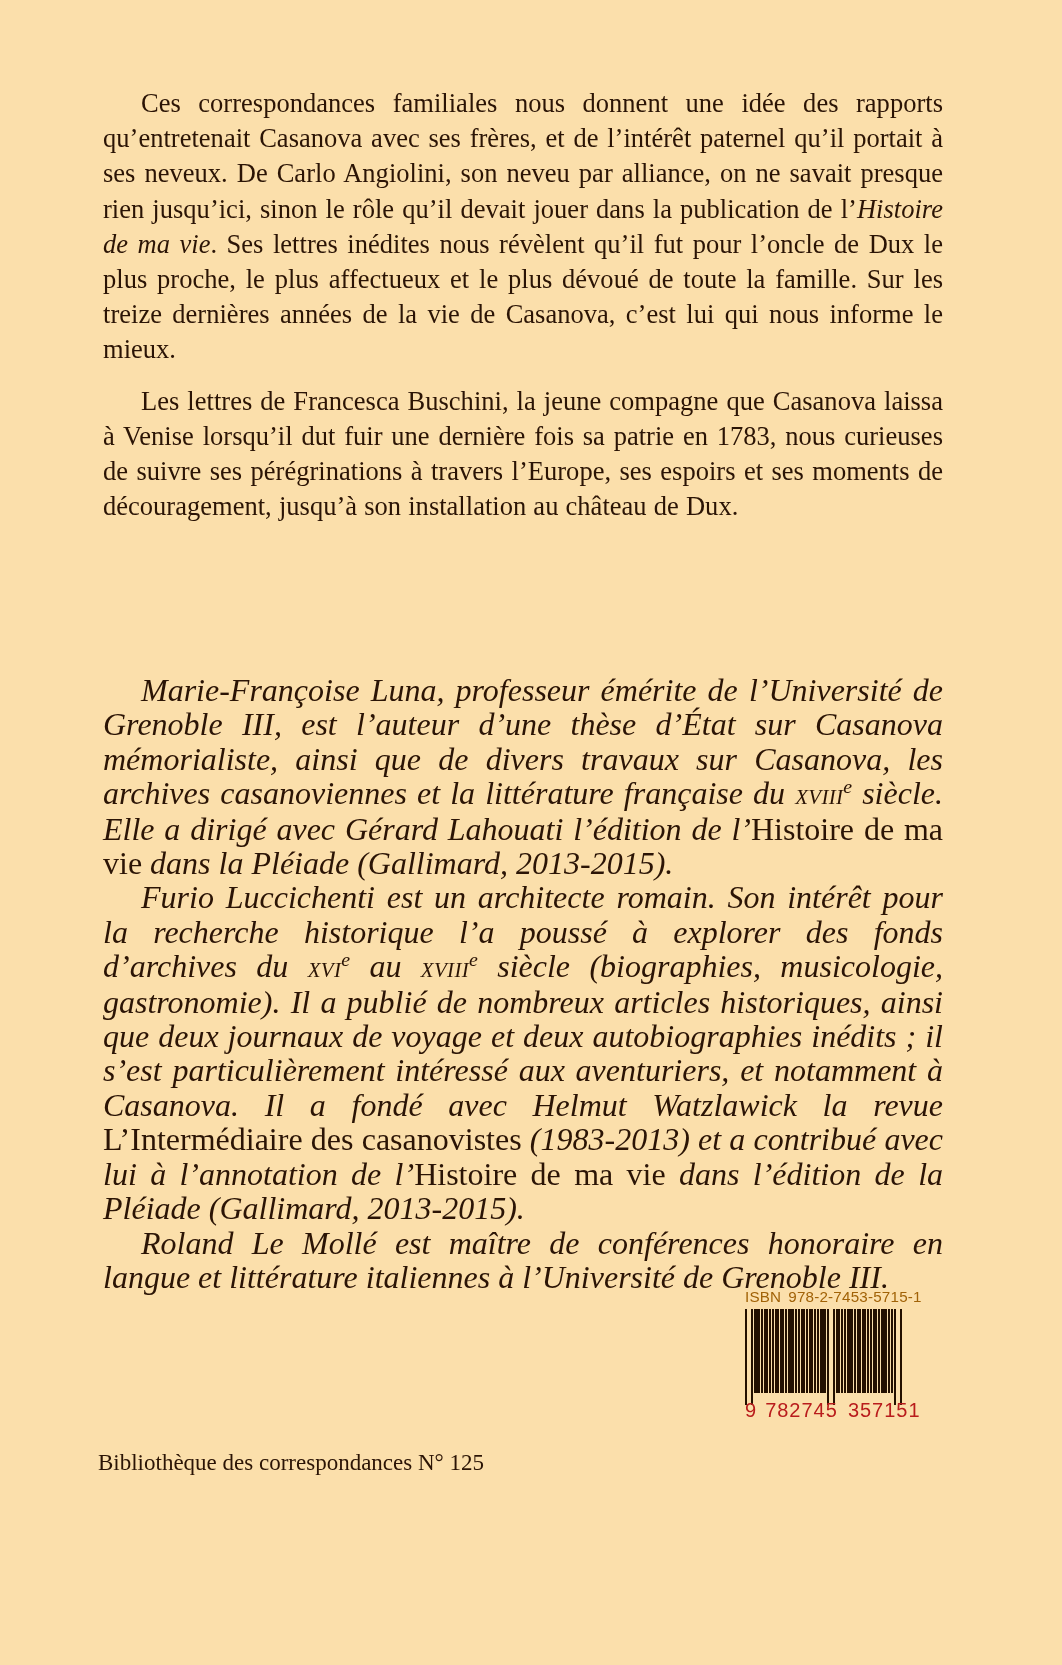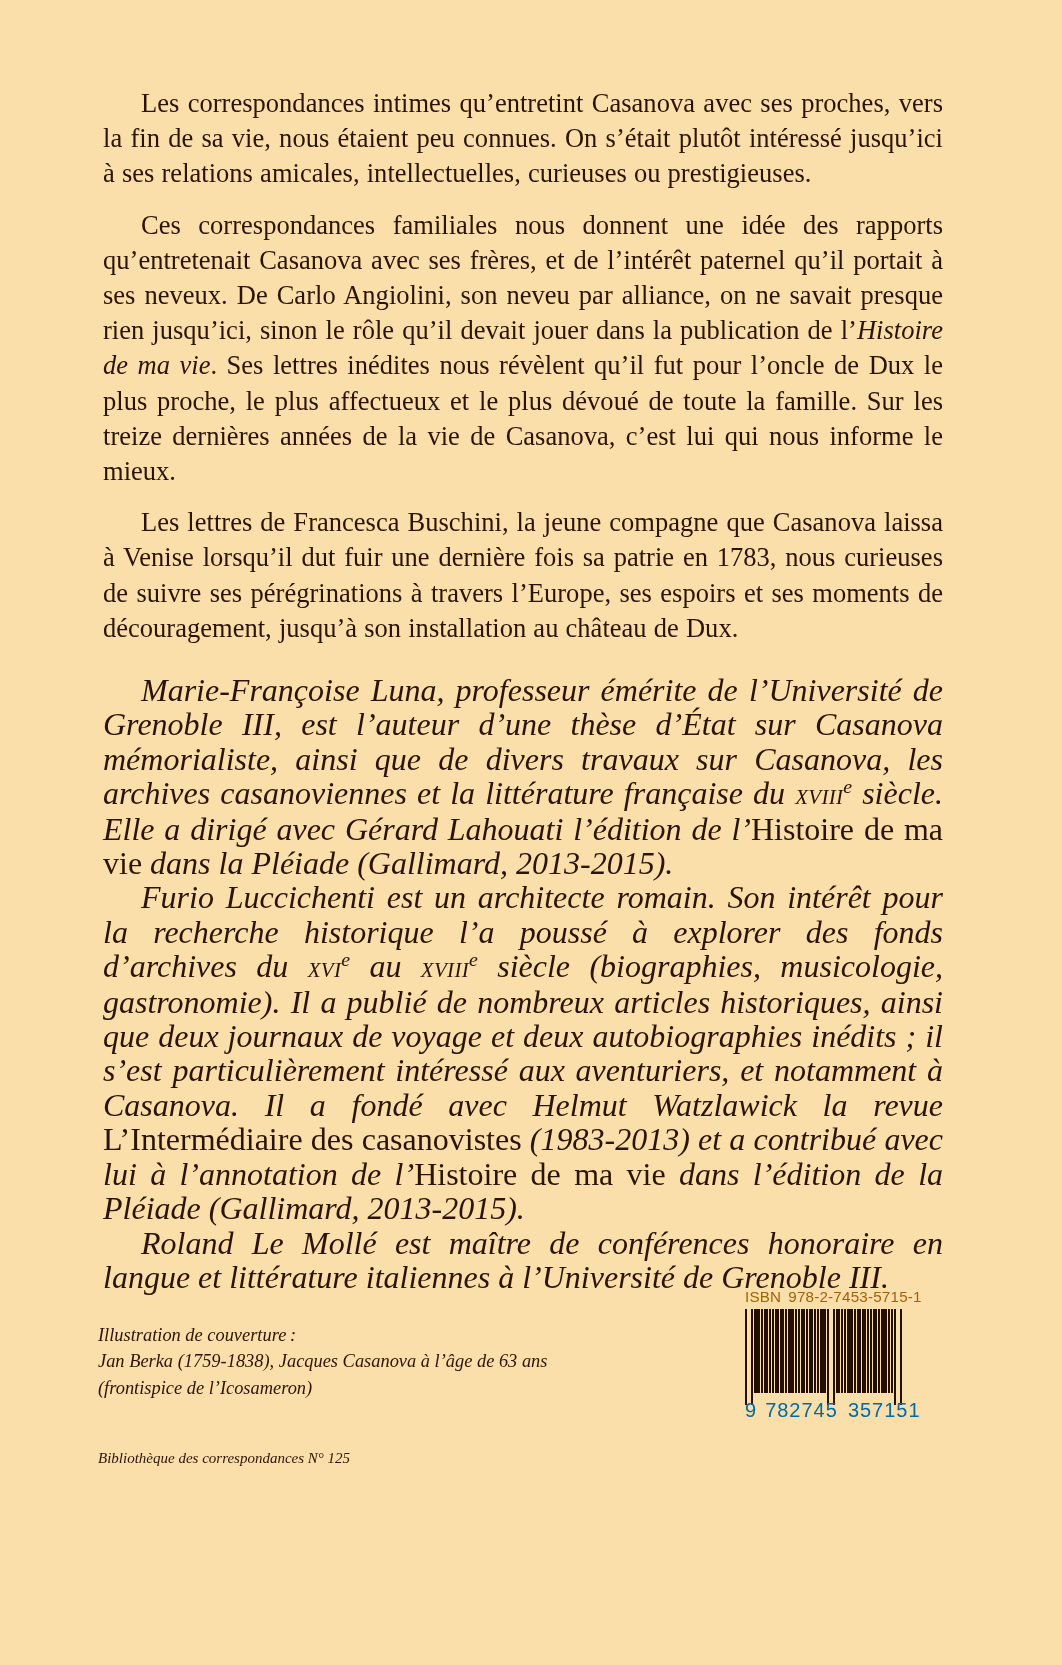--- a/index.html
+++ b/index.html
@@ -81,22 +81,21 @@
     font-style: italic;
     font-size: 18.4px;
     line-height: 26.4px;
   }
   .colophon div { white-space: nowrap; }
 
   .series-line {
     position: absolute;
     left: 98px;
     top: 1450px;
-    font-style: italic;
-    font-size: 15px;
+    font-size: 23px;
     white-space: nowrap;
   }
 
   
   .isbn-block {
     position: absolute;
     left: 745px;
     top: 1288px;
     width: 196px;
   }
@@ -136,52 +135,46 @@
   .bars i.w3 { width: 6px; }
   .bars i.gap { background: transparent; }
 
   .ean-digits {
     position: absolute;
     left: 0;
     top: 90px;
     width: 196px;
     font-family: "Liberation Sans", "DejaVu Sans", sans-serif;
     font-size: 20px;
-    color: #0369a1;
+    color: #b91c1c;
     letter-spacing: 1px;
     white-space: nowrap;
   }
   .ean-digits .lead { margin-right: 8px; }
   .ean-digits .grp { margin-right: 10px; }
 </style>
 </head>
 <body>
 
 <div class="page">
 
   <section class="blurb">
-    <p>Les correspondances intimes qu’entretint Casanova avec ses proches, vers la fin de sa vie, nous étaient peu connues. On s’était plutôt intéressé jusqu’ici à ses relations amicales, intellectuelles, curieuses ou prestigieuses.</p>
     <p><span>Ces correspondances familiales nous donnent une idée des rapports qu’entretenait Casanova avec ses frères, et de l’intérêt paternel qu’il portait à ses neveux. De Carlo Angiolini, son neveu par alliance, on ne savait presque rien jusqu’ici, sinon le rôle qu’il devait jouer dans la publication de l’</span><em>Histoire de ma vie</em><span>. Ses lettres inédites nous révèlent qu’il fut pour l’oncle de Dux le plus proche, le plus affectueux et le plus dévoué de toute la famille. Sur les treize dernières années de la vie de Casanova, c’est lui qui nous informe le mieux.</span></p>
     <p>Les lettres de Francesca Buschini, la jeune compagne que Casanova laissa à Venise lorsqu’il dut fuir une dernière fois sa patrie en 1783, nous curieuses de suivre ses pérégrinations à travers l’Europe, ses espoirs et ses moments de découragement, jusqu’à son installation au château de Dux.</p>
   </section>
 
   <section class="bios">
 
     <p><span>Marie-Françoise Luna, professeur émérite de l’Université de Grenoble III, est l’auteur d’une thèse d’État sur Casanova mémorialiste, ainsi que de divers travaux sur Casanova, les archives casanoviennes et la littérature française du </span><span class="sc">XVIII</span><sup class="ord">e</sup><span> siècle. Elle a dirigé avec Gérard Lahouati l’édition de l’</span><span class="rom">Histoire de ma vie</span><span> dans la Pléiade (Gallimard, 2013-2015).</span></p>
 
     <p><span>Furio Luccichenti est un architecte romain. Son intérêt pour la recherche historique l’a poussé à explorer des fonds d’archives du </span><span class="sc">XVI</span><sup class="ord">e</sup><span> au </span><span class="sc">XVIII</span><sup class="ord">e</sup><span> siècle (biographies, musicologie, gastronomie). Il a publié de nombreux articles historiques, ainsi que deux journaux de voyage et deux autobiographies inédits ; il s’est particulièrement intéressé aux aventuriers, et notamment à Casanova. Il a fondé avec Helmut Watzlawick la revue </span><span class="rom">L’Intermédiaire des casanovistes</span><span> (1983-2013) et a contribué avec lui à l’annotation de l’</span><span class="rom">Histoire de ma vie</span><span> dans l’édition de la Pléiade (Gallimard, 2013-2015).</span></p>
 
     <p>Roland Le Mollé est maître de conférences honoraire en langue et littérature italiennes à l’Université de Grenoble III.</p>
   </section>
 
-  <section class="colophon">
-    <div>Illustration de couverture :</div>
-    <div>Jan Berka (1759-1838), Jacques Casanova à l’âge de 63 ans</div>
-    <div>(frontispice de l’Icosameron)</div>
-  </section>
 
   <div class="series-line">Bibliothèque des correspondances N° 125</div>
 
   <div class="isbn-block">
     <div class="isbn-line"><span class="isbn-word">ISBN</span><span>978-2-7453-5715-1</span></div>
 
     <div class="barcode-wrap">
       <div class="bars">
         <i class="guard w1"></i>
         <i class="gap w1"></i>

